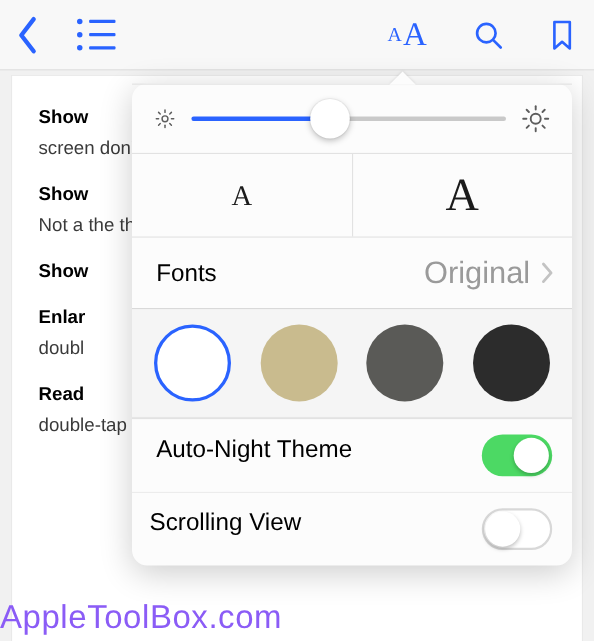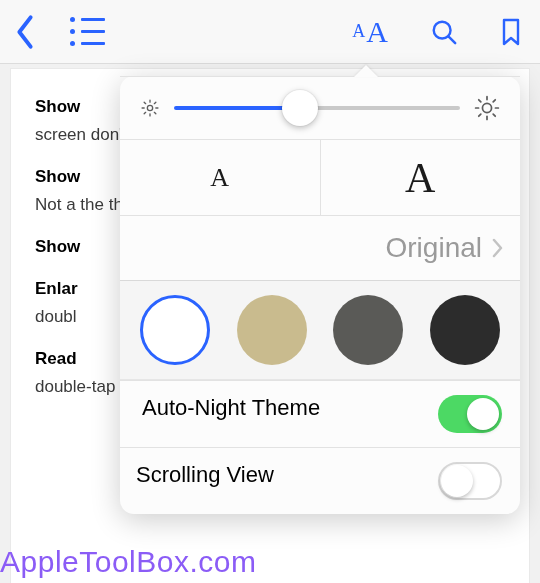--- a/index.html
+++ b/index.html
@@ -267,20 +267,21 @@
         </svg>
     </span>
   </div>
 
   <div class="pop-row fontsize">
     <div class="half small">A</div>
     <div class="half big">A</div>
   </div>
 
   <div class="pop-row fonts">
+    <span class="label">Fonts</span>
     <span class="value">Original</span>
     <span class="chev">
       <svg viewBox="0 0 12 20" fill="none" stroke="#c3c3c3" stroke-width="2.5" stroke-linecap="round" stroke-linejoin="round">
           <polyline points="2,2 9,10 2,18"></polyline>
         </svg>
     </span>
   </div>
 
   <div class="themes">
     <div class="swatch white"></div>

